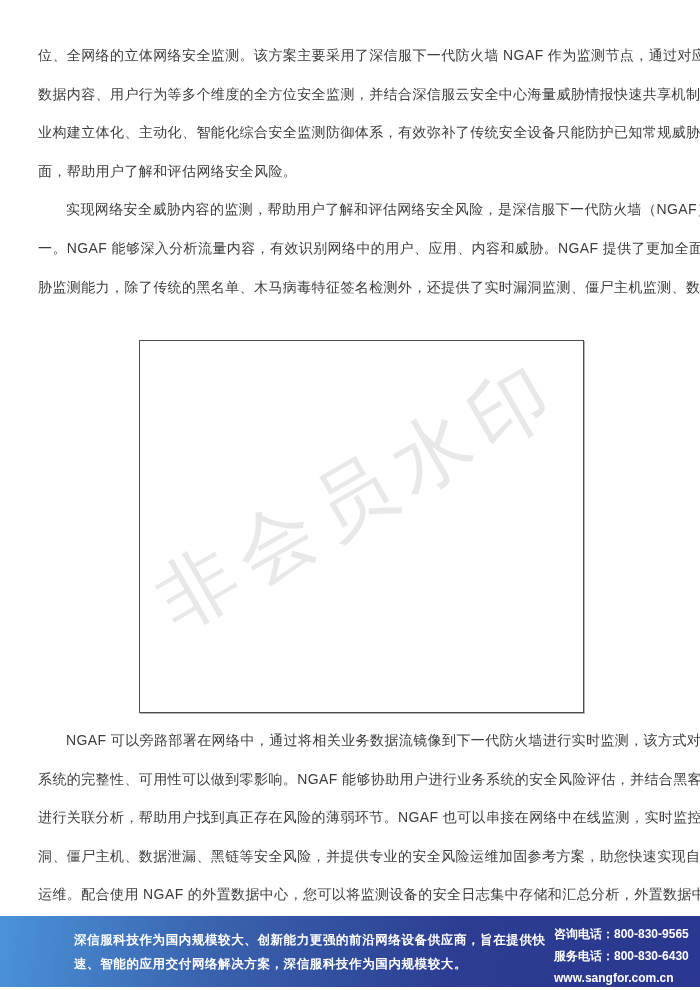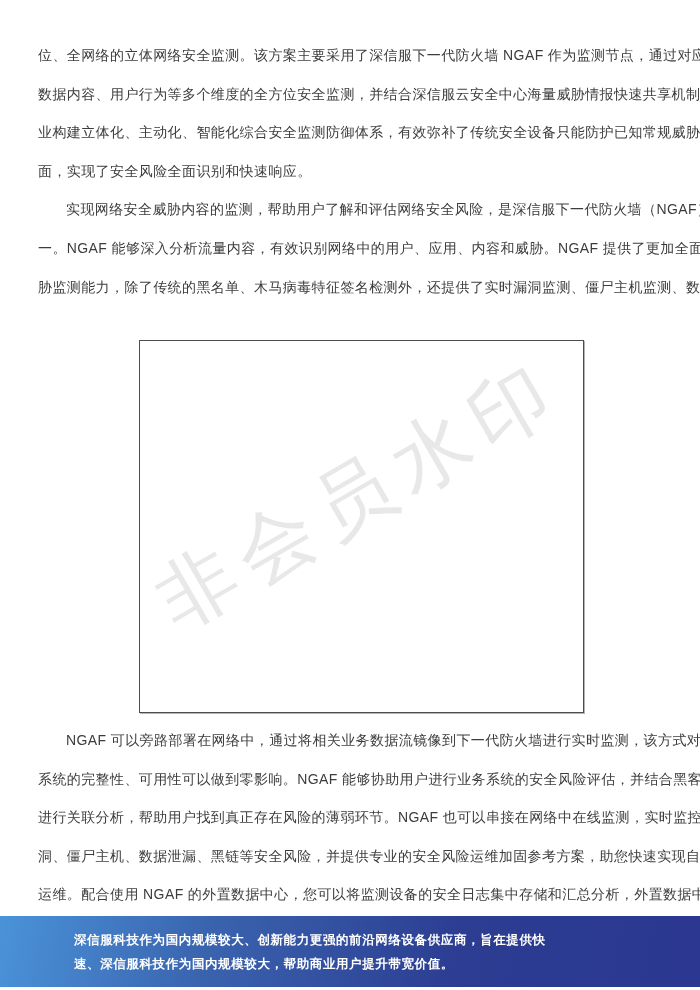--- a/index.html
+++ b/index.html
@@ -88,40 +88,45 @@
 </style>
 </head>
 <body>
 
 <div class="page">
 
   <div class="text-block" id="upper-text">
     <div class="line">位、全网络的立体网络安全监测。该方案主要采用了深信服下一代防火墙 NGAF 作为监测节点，通过对应用状态、</div>
     <div class="line">数据内容、用户行为等多个维度的全方位安全监测，并结合深信服云安全中心海量威胁情报快速共享机制，帮助企</div>
     <div class="line">业构建立体化、主动化、智能化综合安全监测防御体系，有效弥补了传统安全设备只能防护已知常规威胁的被动局</div>
-    <div class="line">面，实现了安全风险全面识别和快速响应。</div>
+    <div class="line">面，帮助用户了解和评估网络安全风险。</div>
     <div class="line indent">实现网络安全威胁内容的监测，帮助用户了解和评估网络安全风险，是深信服下一代防火墙（NGAF）设计目的之</div>
     <div class="line">一。NGAF 能够深入分析流量内容，有效识别网络中的用户、应用、内容和威胁。NGAF 提供了更加全面的安全威</div>
     <div class="line">胁监测能力，除了传统的黑名单、木马病毒特征签名检测外，还提供了实时漏洞监测、僵尸主机监测、数据风险监</div>
   </div>
 
   <div class="figure-box"></div>
 
   <div class="watermark">非会员水印</div>
 
   <div class="text-block" id="lower-text">
     <div class="line indent">NGAF 可以旁路部署在网络中，通过将相关业务数据流镜像到下一代防火墙进行实时监测，该方式对用户业务</div>
     <div class="line">系统的完整性、可用性可以做到零影响。NGAF 能够协助用户进行业务系统的安全风险评估，并结合黑客攻击行为</div>
     <div class="line">进行关联分析，帮助用户找到真正存在风险的薄弱环节。NGAF 也可以串接在网络中在线监测，实时监控入侵、漏</div>
     <div class="line">洞、僵尸主机、数据泄漏、黑链等安全风险，并提供专业的安全风险运维加固参考方案，助您快速实现自助化安全</div>
     <div class="line">运维。配合使用 NGAF 的外置数据中心，您可以将监测设备的安全日志集中存储和汇总分析，外置数据中心能够给</div>
   </div>
 
   <div class="footer">
     <div class="tagline">
       <div class="tag-line">深信服科技作为国内规模较大、创新能力更强的前沿网络设备供应商，旨在提供快</div>
-      <div class="tag-line">速、深信服科技作为国内规模较大，帮助商业用户提升带宽价值。</div>
+      <div class="tag-line">速、智能的应用交付网络解决方案，深信服科技作为国内规模较大。</div>
+    </div>
+    <div class="contact">
+      <div class="contact-line">咨询电话：800-830-9565</div>
+      <div class="contact-line">服务电话：800-830-6430</div>
+      <div class="contact-line">www.sangfor.com.cn</div>
     </div>
   </div>
 
   <div class="bottom-strip"></div>
 
 </div>
 
 </body></html>

